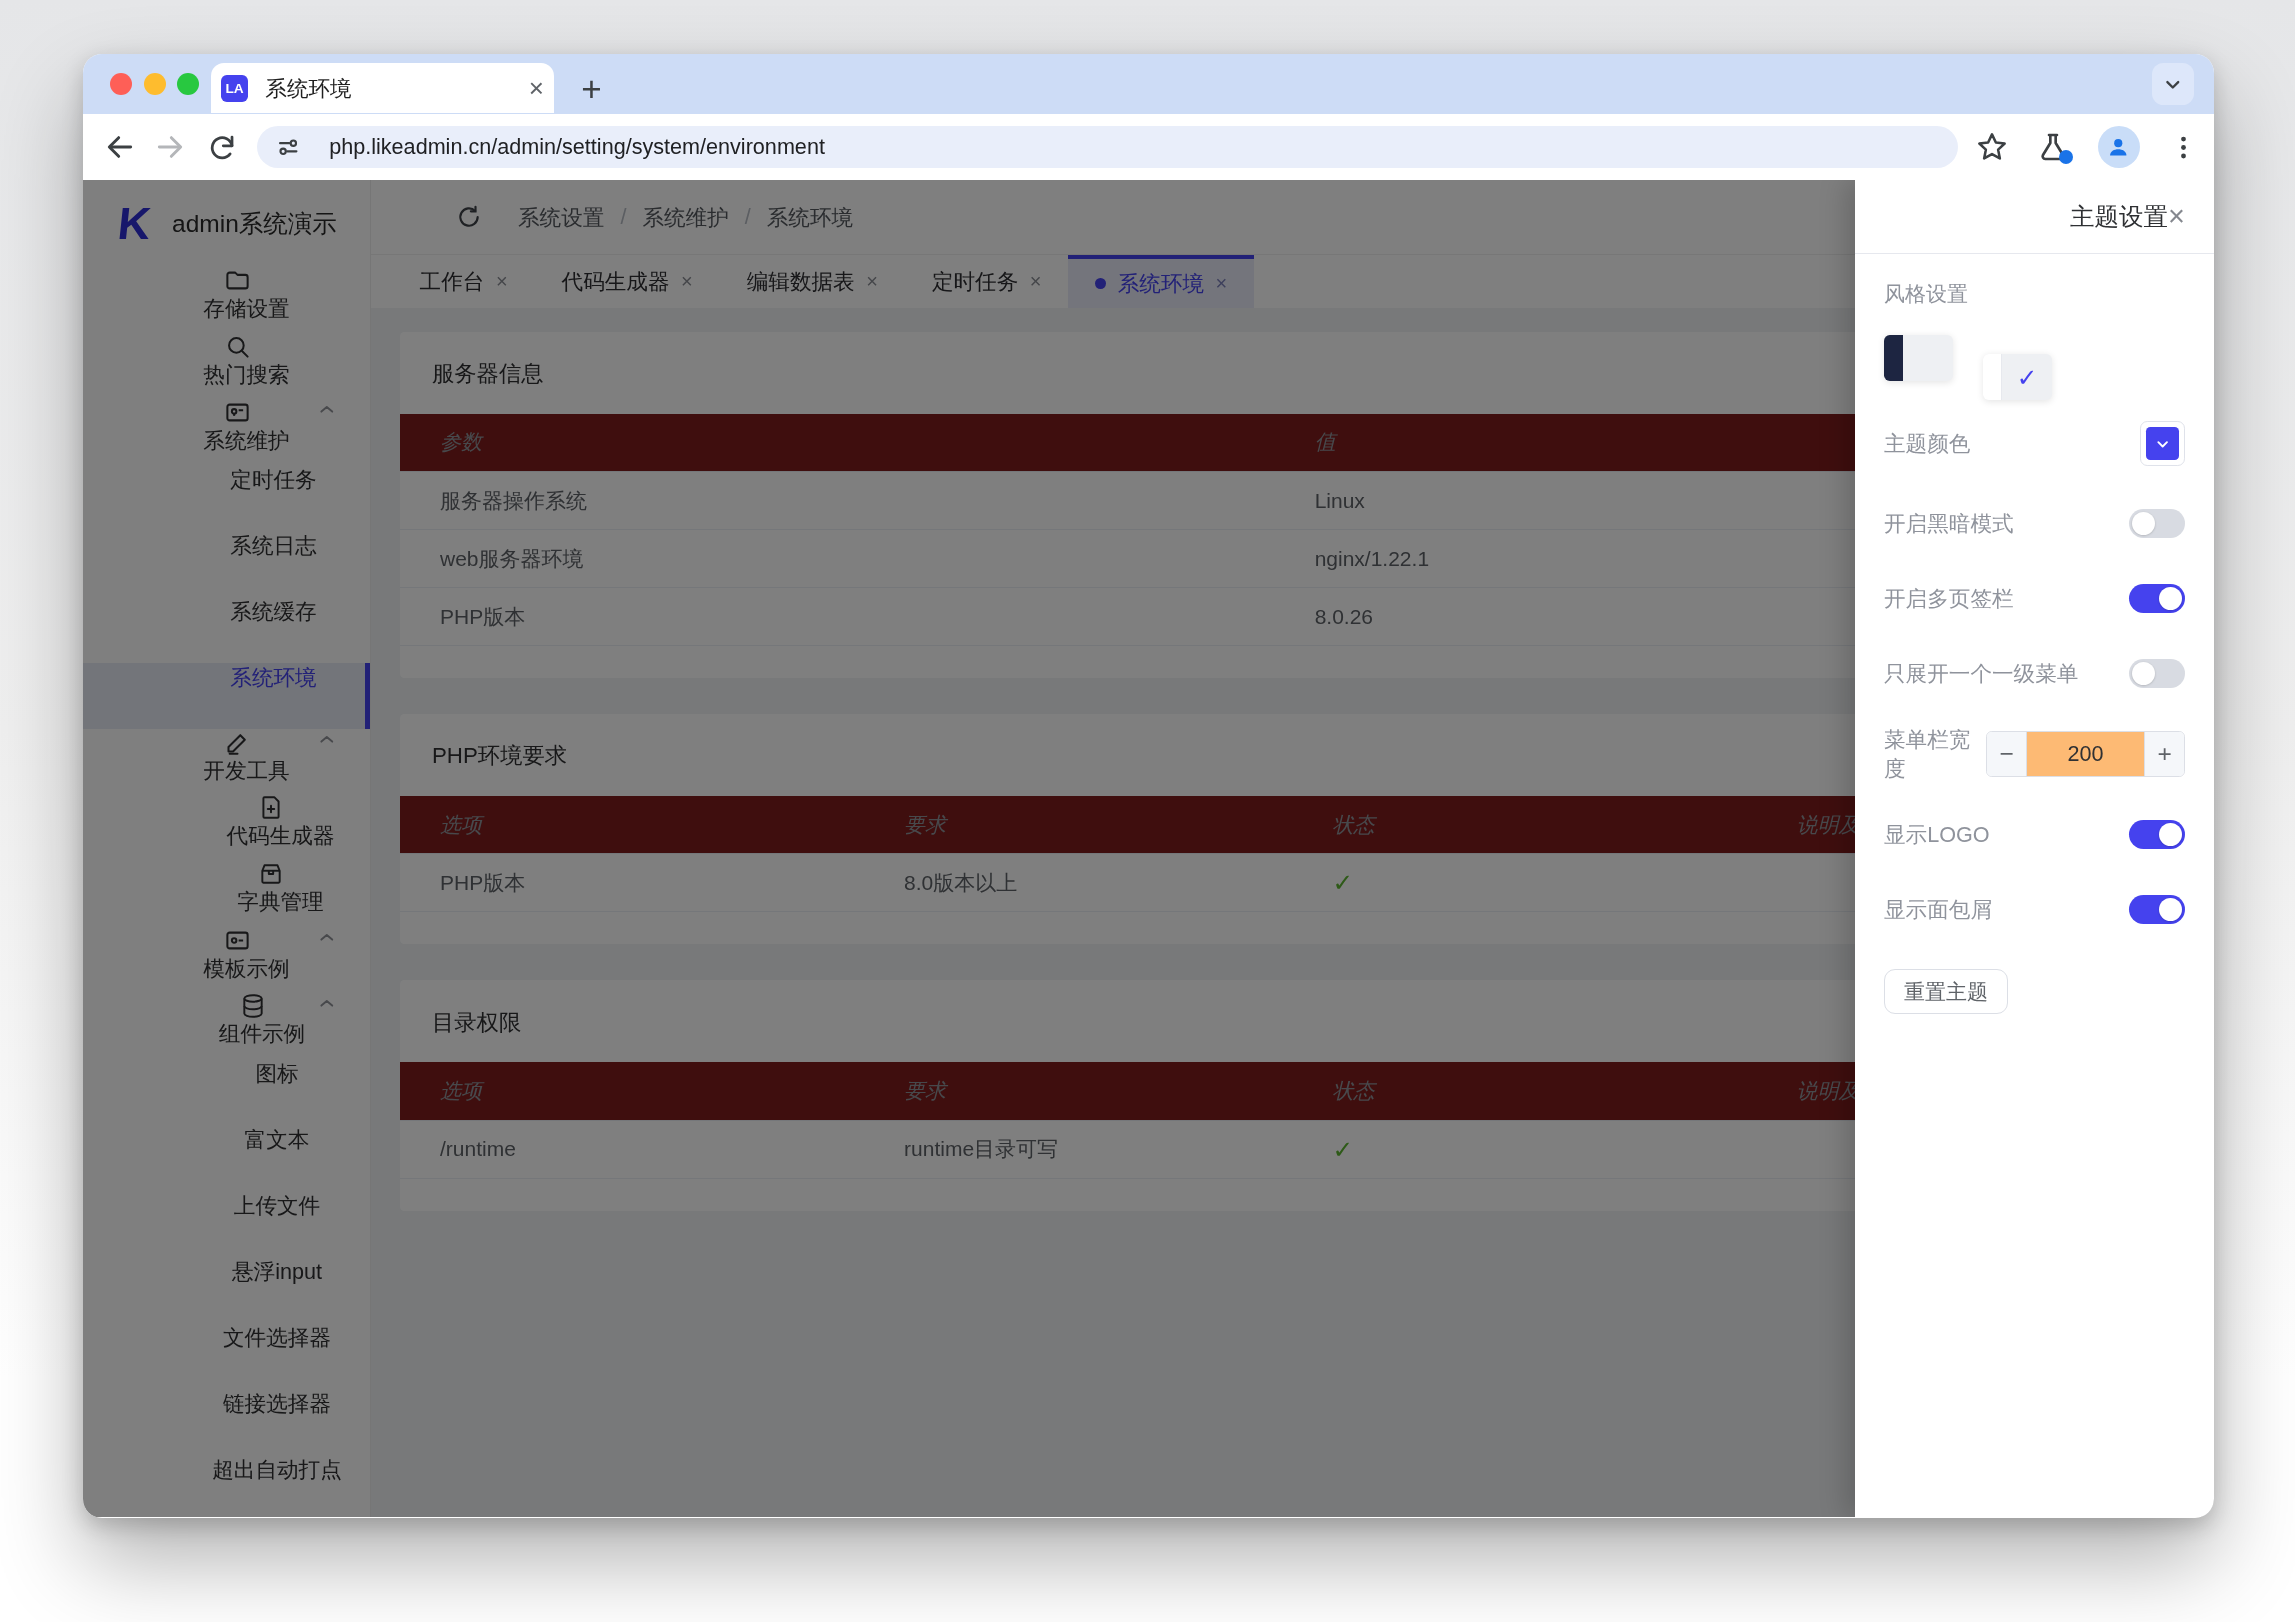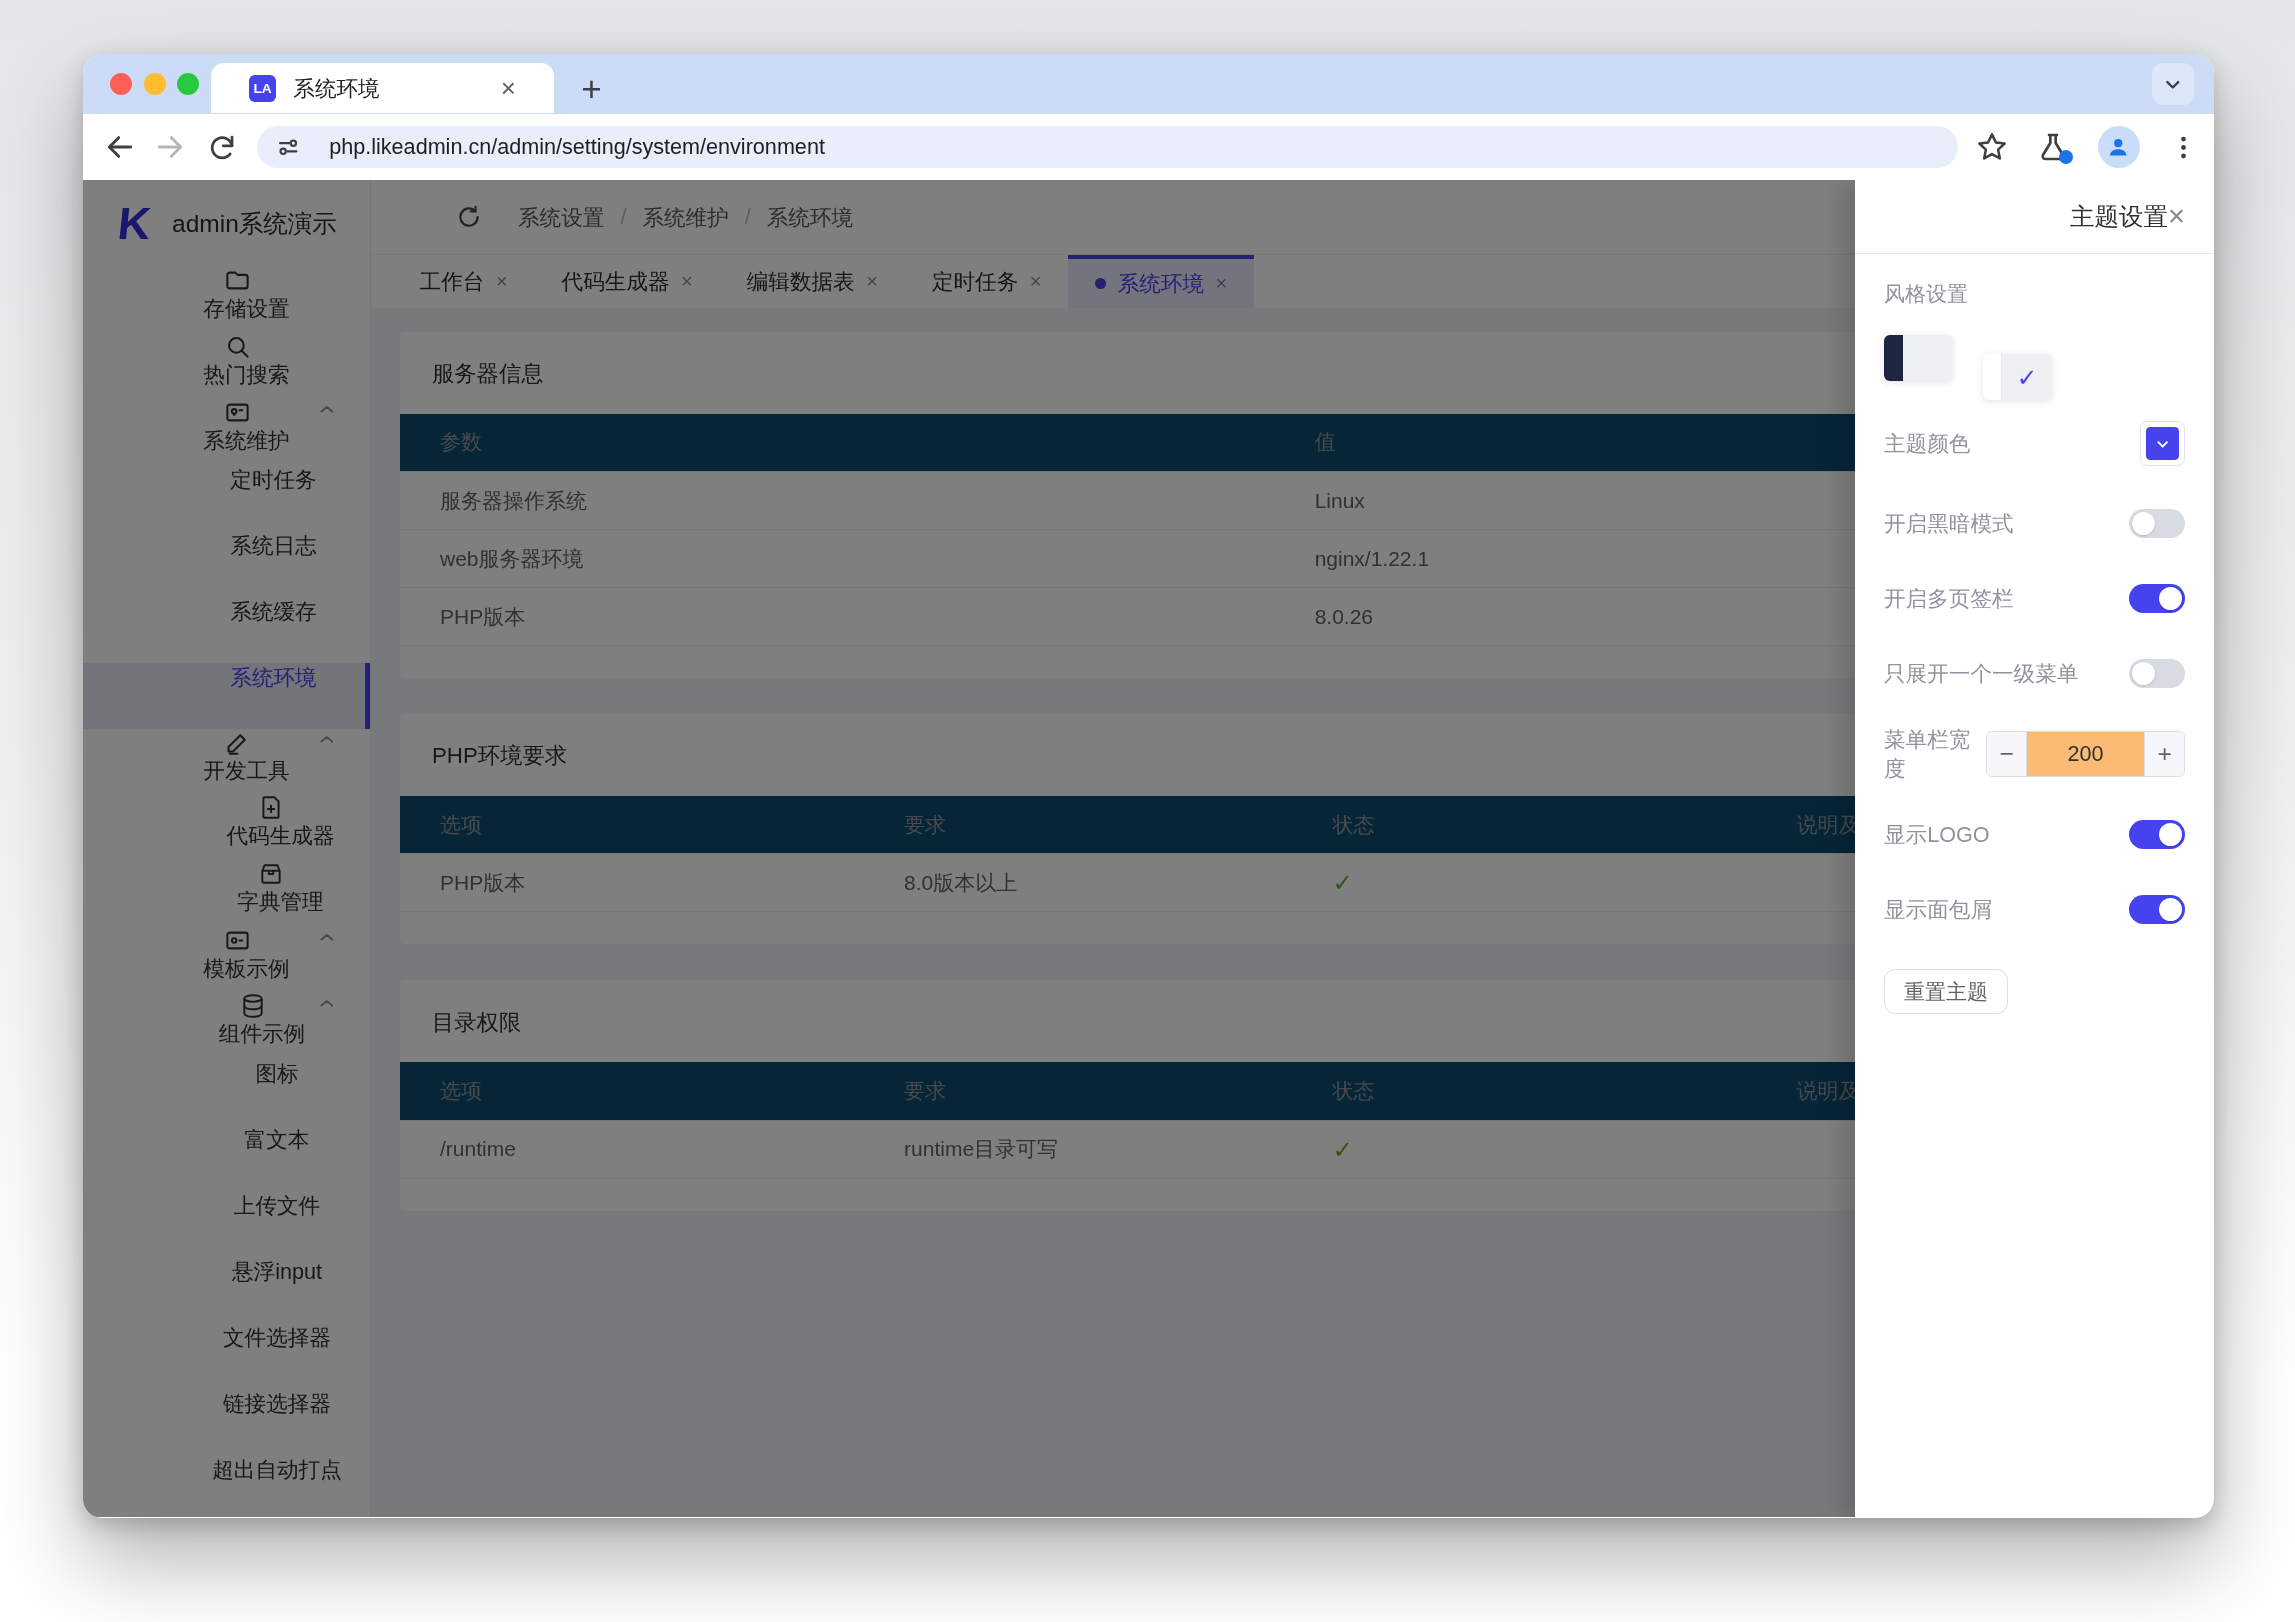--- a/index.html
+++ b/index.html
@@ -12,21 +12,21 @@
   .window{position:absolute;left:83px;top:54px;width:2131px;height:1464px;border-radius:19px;overflow:hidden;
     box-shadow:0 43px 87px rgba(0,0,0,.30),0 7.2px 21.6px rgba(0,0,0,.18);background:#fff;}
 
   
   .tabstrip{position:relative;height:60px;background:#cddcf6;}
   .light{position:absolute;top:19px;width:22.3px;height:22.3px;border-radius:50%;}
   .light.red{left:27px;background:#fe5f57;}
   .light.yellow{left:61px;background:#febc2e;}
   .light.green{left:94px;background:#28c840;}
   .btab{position:absolute;left:128px;top:9.4px;width:343px;height:50px;background:#fff;border-radius:13px 13px 0 0;
-    display:flex;align-items:center;padding:0 38px;}
+    display:flex;align-items:center;padding:0 10px;}
   .favicon{width:27px;height:27px;border-radius:5.8px;background:var(--accent);color:#fff;font-size:13.7px;font-weight:bold;
     display:flex;align-items:center;justify-content:center;letter-spacing:0;}
   .btab .ttl{margin-left:17.3px;font-size:21.6px;color:#1f1f1f;flex:1;}
   .btab .x{font-size:26px;color:#5f6368;line-height:1;}
   .newtab{position:absolute;left:487px;top:13px;width:43px;height:43px;border-radius:10px;display:flex;align-items:center;justify-content:center;
     font-size:35px;font-weight:300;color:#3c4043;}
   .strip-chevron{position:absolute;right:20px;top:9.4px;width:42px;height:42px;border-radius:11.5px;background:#dde7fa;
     display:flex;align-items:center;justify-content:center;}
 
   .toolbar{position:relative;height:66px;background:#fff;display:flex;align-items:center;}
@@ -66,21 +66,21 @@
   .ptab .x{color:#8a8d94;font-size:20px;}
   .ptab.active{background:#e9ebf8;color:var(--accent);border-top:4.3px solid var(--accent);}
   .ptab.active .x{color:#7a7fb8;}
   .ptab .dot{width:10.8px;height:10.8px;border-radius:50%;background:var(--accent);display:inline-block;}
 
   .content{flex:1;padding:24px 29px 0 29px;overflow:hidden;}
   .card{background:#fff;border-radius:4.3px;margin-bottom:36px;padding:20px 0 32px 0;}
   .card h3{font-size:22.3px;color:#303133;font-weight:500;margin:7.2px 0 24.5px 32px;}
   table{width:100%;border-collapse:collapse;table-layout:fixed;}
   th,td{height:58px;text-align:left;font-weight:normal;padding-left:40px;font-size:21px;}
-  thead th{background:#0c4a6e;color:#8f9399;}
+  thead th{background:#7f1d1d;color:#8f9399;font-style:italic;}
   tbody td{color:#5f6368;border-bottom:0.7px solid #ebeef5;}
   tbody tr:first-child td{border-top:0.7px solid #ebeef5;}
   td.ok{color:var(--success);font-size:24.5px;font-weight:bold;}
 
   .overlay{position:absolute;inset:0;background:rgba(0,0,0,0.5);z-index:10;}
 
   
   .drawer{position:absolute;top:0;right:0;bottom:0;width:359px;background:#fff;z-index:20;box-shadow:-8.7px 0 26px rgba(0,0,0,.18);}
   .dheader{height:74px;display:flex;align-items:center;justify-content:flex-end;padding:0 29px;border-bottom:0.7px solid #e6e8ee;}
   .dheader .t{font-size:24.5px;color:#2e3033;}

